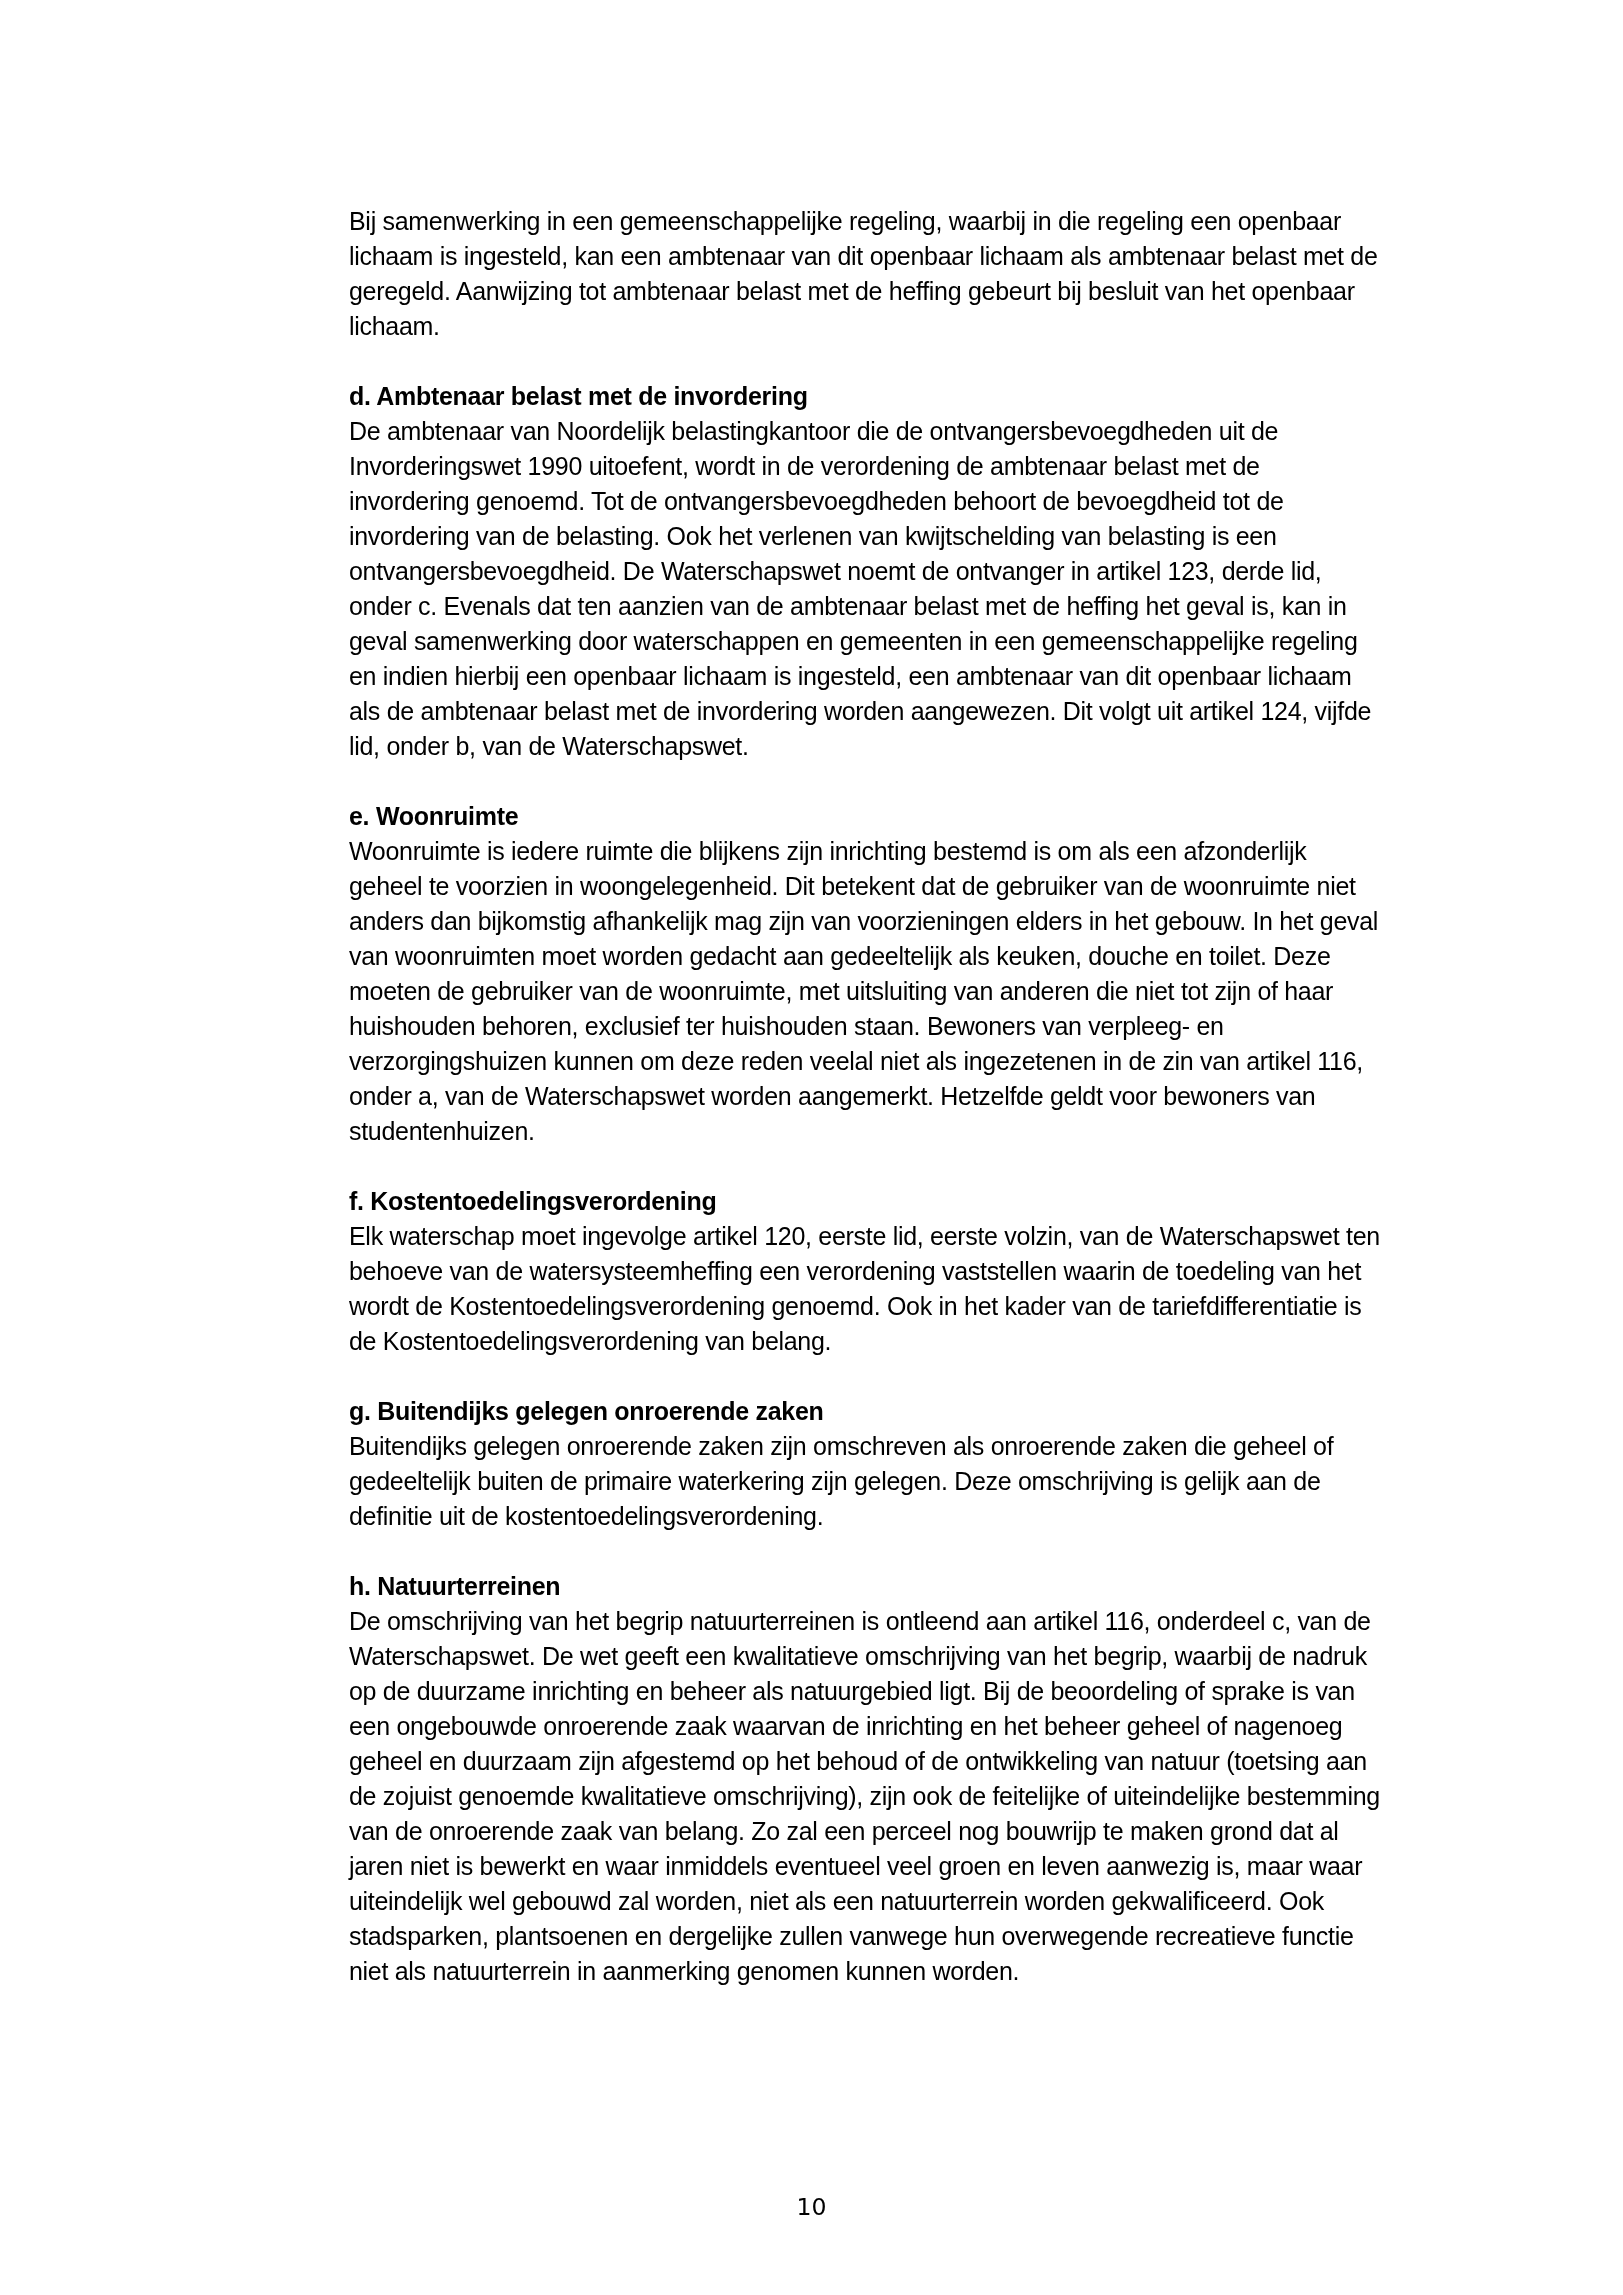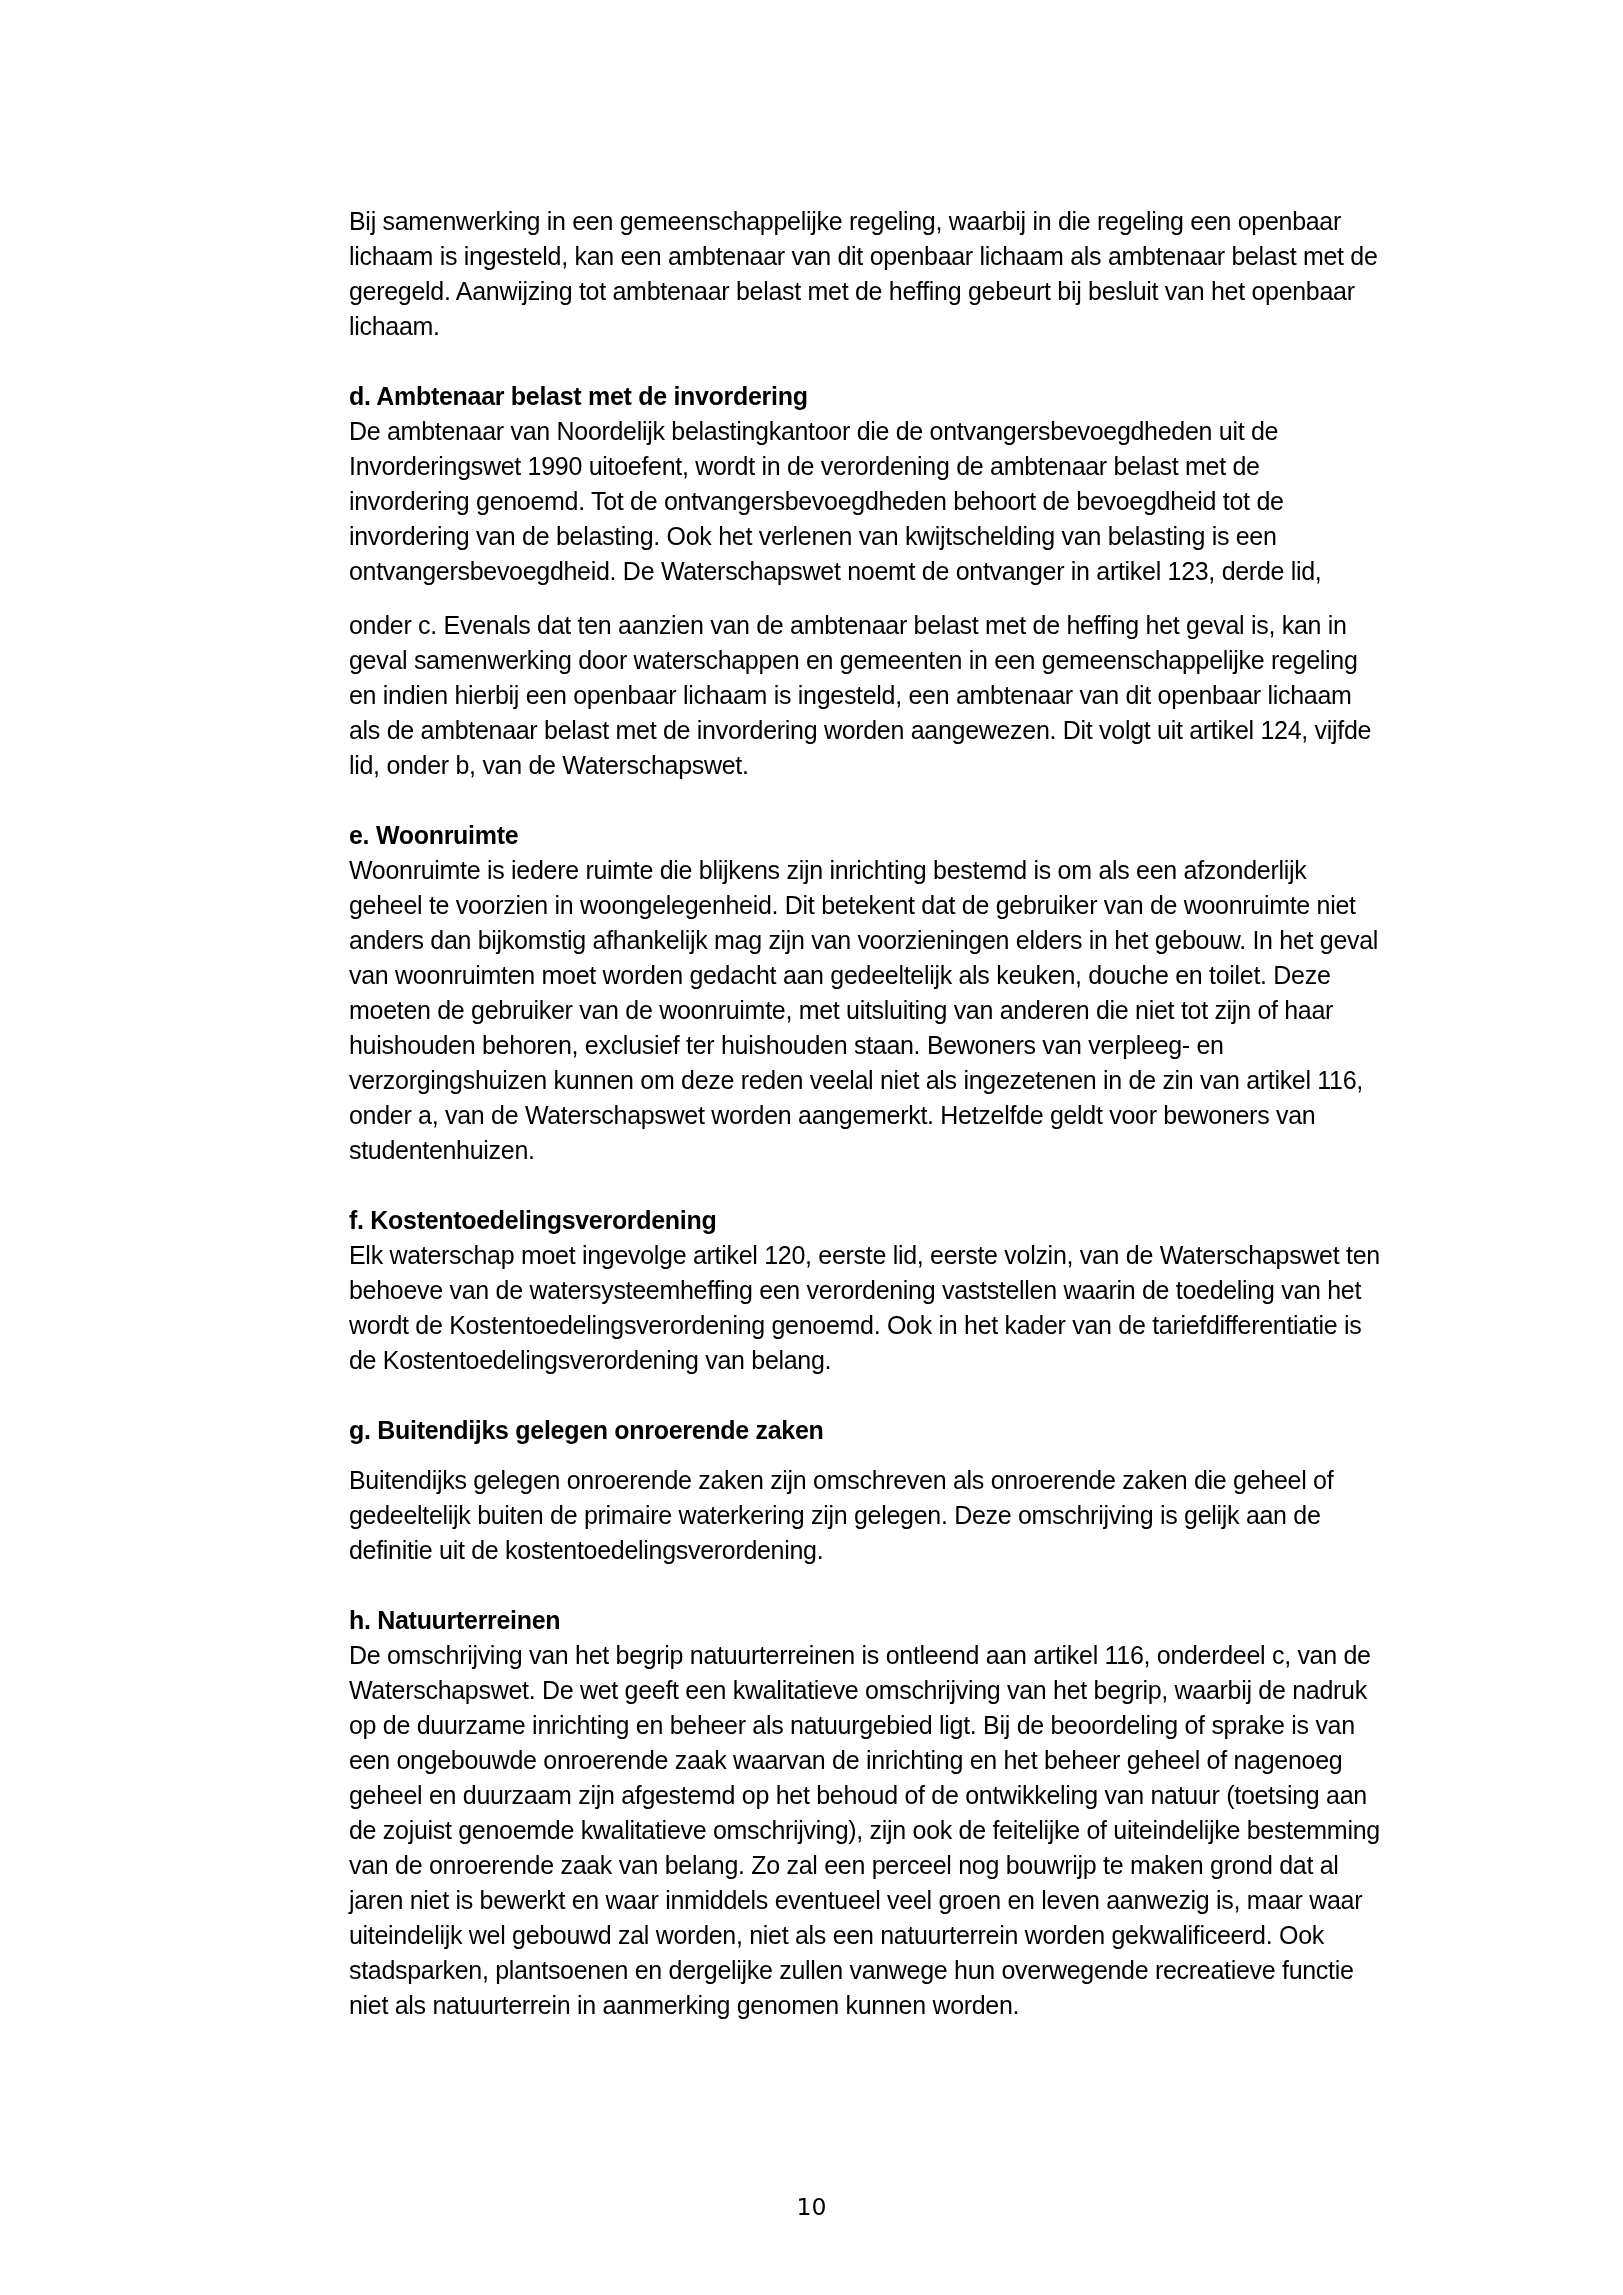--- a/index.html
+++ b/index.html
@@ -76,21 +76,21 @@
         </div>
       </div>
       <div class="section">
         <div class="heading">d. Ambtenaar belast met de invordering</div>
         <div class="paragraph">
           <span class="line" style="display: block;">De ambtenaar van Noordelijk belastingkantoor die de ontvangersbevoegdheden uit de</span>
           <span class="line" style="display: block;">Invorderingswet 1990 uitoefent, wordt in de verordening de ambtenaar belast met de</span>
           <span class="line" style="display: block;">invordering genoemd. Tot de ontvangersbevoegdheden behoort de bevoegdheid tot de</span>
           <span class="line" style="display: block;">invordering van de belasting. Ook het verlenen van kwijtschelding van belasting is een</span>
           <span class="line" style="display: block;">ontvangersbevoegdheid. De Waterschapswet noemt de ontvanger in artikel 123, derde lid,</span>
-          <span class="line" style="display: block; margin-top: 19px;">onder c. Evenals dat ten aanzien van de ambtenaar belast met de heffing het geval is, kan in</span>
+          <span class="line" style="display: block;">onder c. Evenals dat ten aanzien van de ambtenaar belast met de heffing het geval is, kan in</span>
           <span class="line" style="display: block;">geval samenwerking door waterschappen en gemeenten in een gemeenschappelijke regeling</span>
           <span class="line" style="display: block;">en indien hierbij een openbaar lichaam is ingesteld, een ambtenaar van dit openbaar lichaam</span>
           <span class="line" style="display: block;">als de ambtenaar belast met de invordering worden aangewezen. Dit volgt uit artikel 124, vijfde</span>
           <span class="line" style="display: block;">lid, onder b, van de Waterschapswet.</span>
         </div>
       </div>
       <div class="section">
         <div class="heading">e. Woonruimte</div>
         <div class="paragraph">
           <span class="line" style="display: block;">Woonruimte is iedere ruimte die blijkens zijn inrichting bestemd is om als een afzonderlijk</span>
@@ -109,21 +109,21 @@
         <div class="paragraph">
           <span class="line" style="display: block;">Elk waterschap moet ingevolge artikel 120, eerste lid, eerste volzin, van de Waterschapswet ten</span>
           <span class="line" style="display: block;">behoeve van de watersysteemheffing een verordening vaststellen waarin de toedeling van het</span>
           <span class="line" style="display: block;">wordt de Kostentoedelingsverordening genoemd. Ook in het kader van de tariefdifferentiatie is</span>
           <span class="line" style="display: block;">de Kostentoedelingsverordening van belang.</span>
         </div>
       </div>
       <div class="section">
         <div class="heading">g. Buitendijks gelegen onroerende zaken</div>
         <div class="paragraph">
-          <span class="line" style="display: block; margin-top: 15px;">Buitendijks gelegen onroerende zaken zijn omschreven als onroerende zaken die geheel of</span>
+          <span class="line" style="display: block;">Buitendijks gelegen onroerende zaken zijn omschreven als onroerende zaken die geheel of</span>
           <span class="line" style="display: block;">gedeeltelijk buiten de primaire waterkering zijn gelegen. Deze omschrijving is gelijk aan de</span>
           <span class="line" style="display: block;">definitie uit de kostentoedelingsverordening.</span>
         </div>
       </div>
       <div class="section">
         <div class="heading">h. Natuurterreinen</div>
         <div class="paragraph">
           <span class="line" style="display: block;">De omschrijving van het begrip natuurterreinen is ontleend aan artikel 116, onderdeel c, van de</span>
           <span class="line" style="display: block;">Waterschapswet. De wet geeft een kwalitatieve omschrijving van het begrip, waarbij de nadruk</span>
           <span class="line" style="display: block;">op de duurzame inrichting en beheer als natuurgebied ligt. Bij de beoordeling of sprake is van</span>

